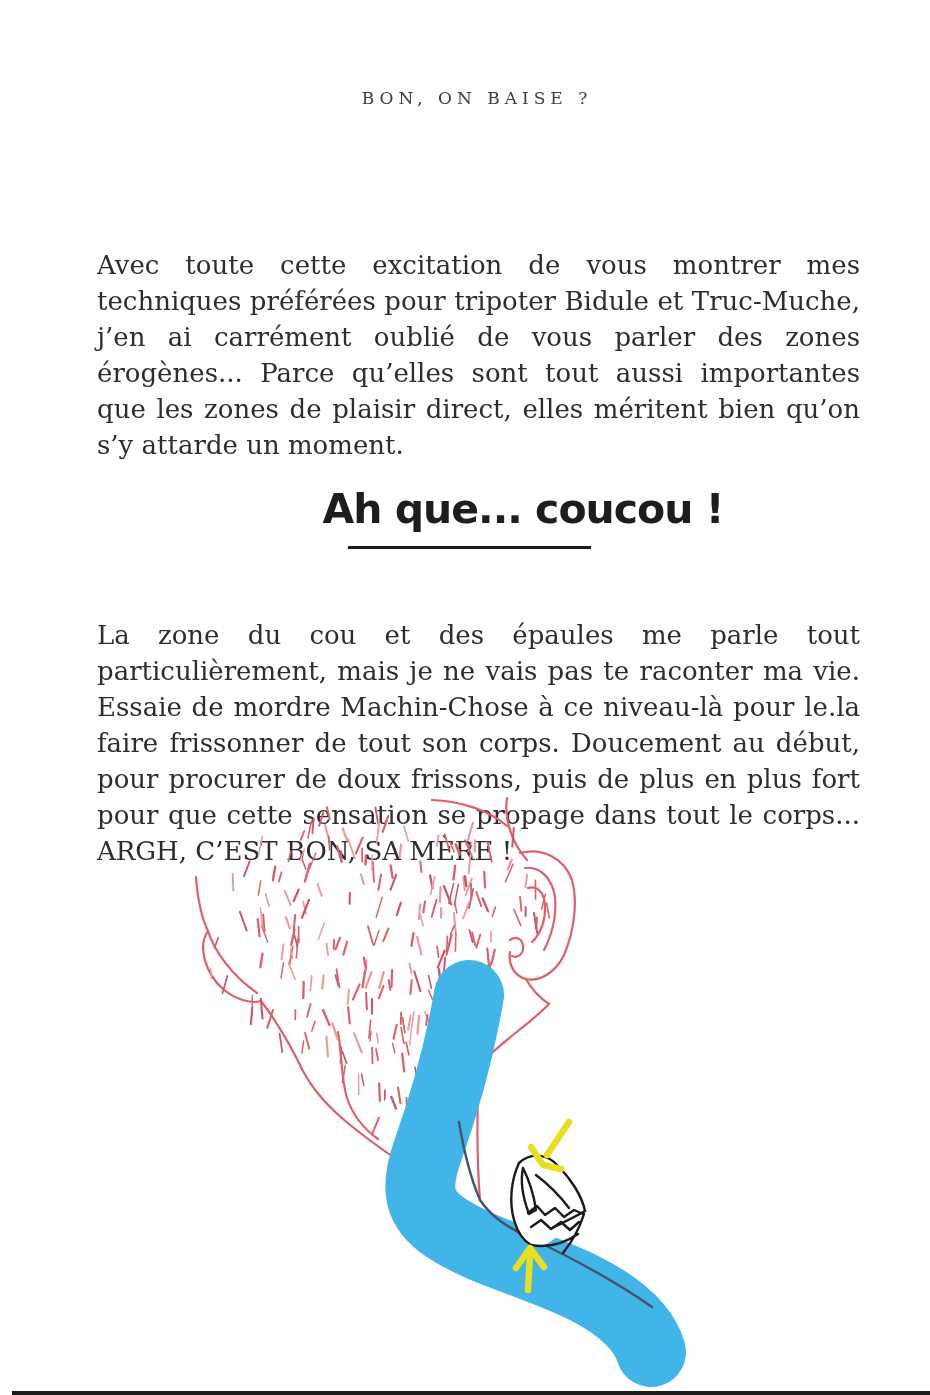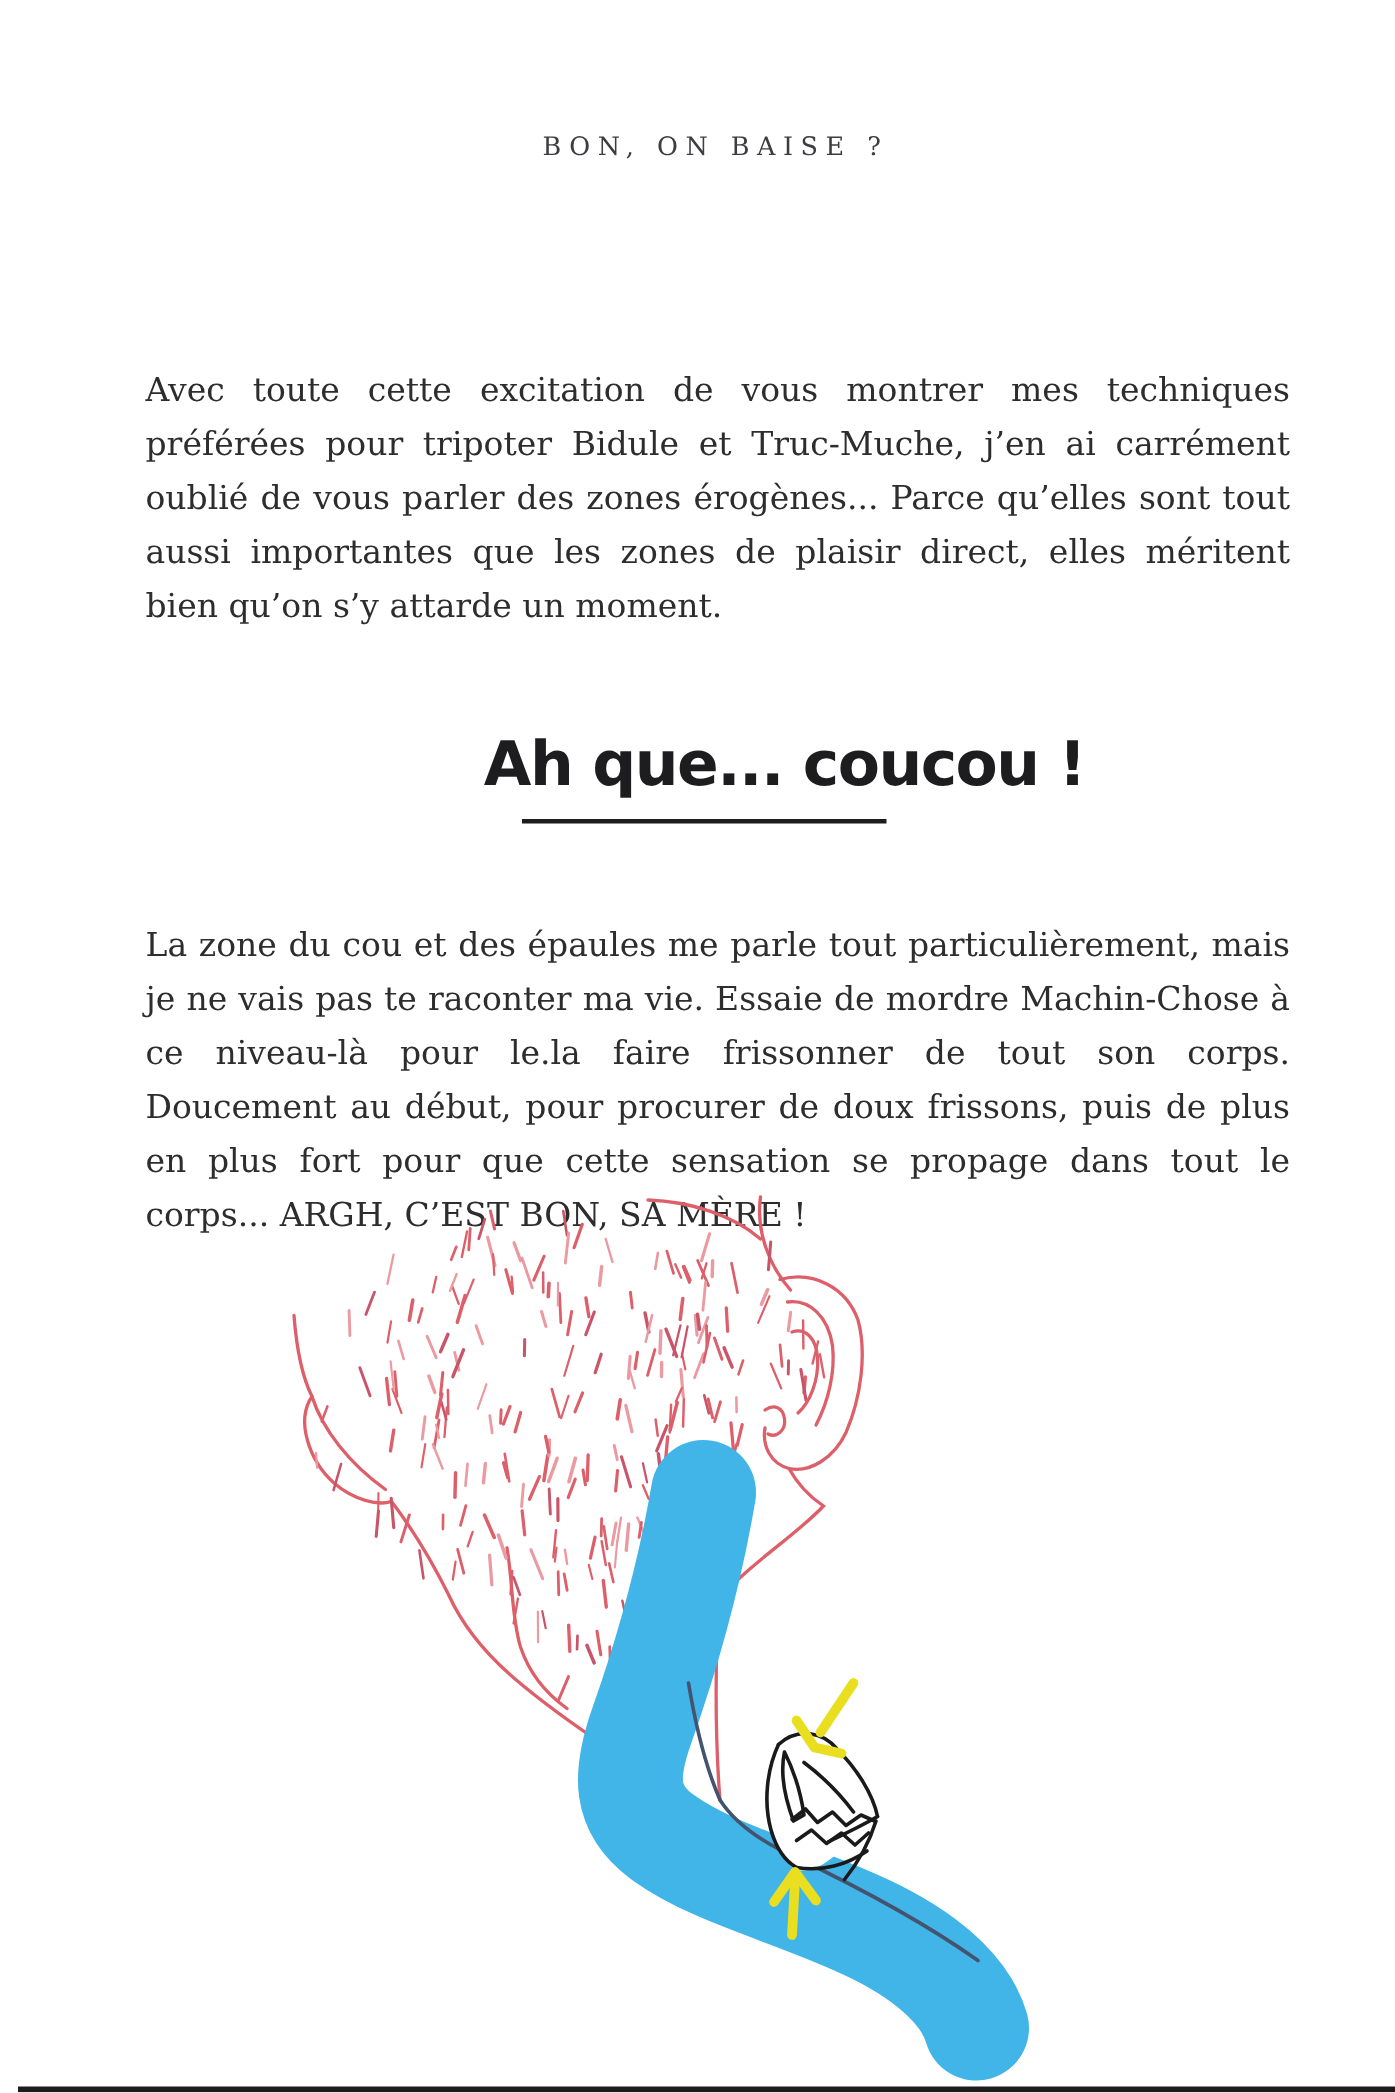--- a/index.html
+++ b/index.html
@@ -15,21 +15,21 @@
   }
   .running-header {
     position:absolute; top:88px; left:0; width:100%;
     text-align:center;
     font-family:"DejaVu Serif", serif;
     font-size:17px; letter-spacing:5px;
     color:var(--header-gray,#3c3c42);
   }
   .para {
     position:absolute; left:85px; width:763px;
-    font-size:22px; line-height:36px;
+    font-size:26px; line-height:36px;
     color:var(--text,#2d2d2d);
     text-align:justify;
   }
   .para-1 { top:221px; }
   .para-2 { top:591px; }
   .section-heading {
     position:absolute; top:451px; left:0; width:100%;
     text-align:center;
     font-family:"DejaVu Sans", sans-serif;
     font-weight:bold; font-size:41px; letter-spacing:-1px;

